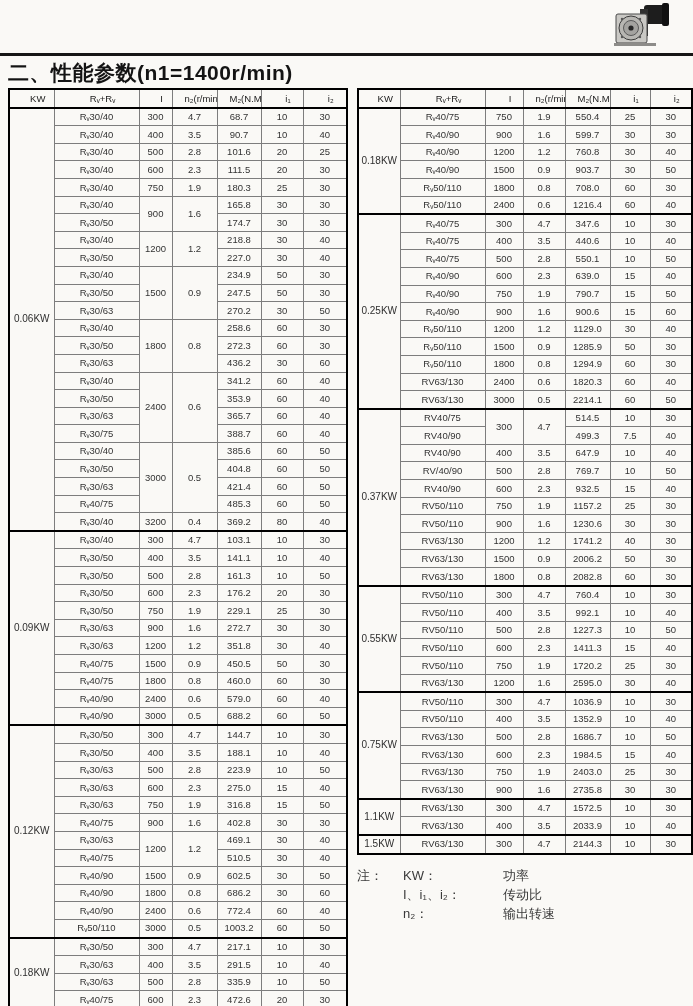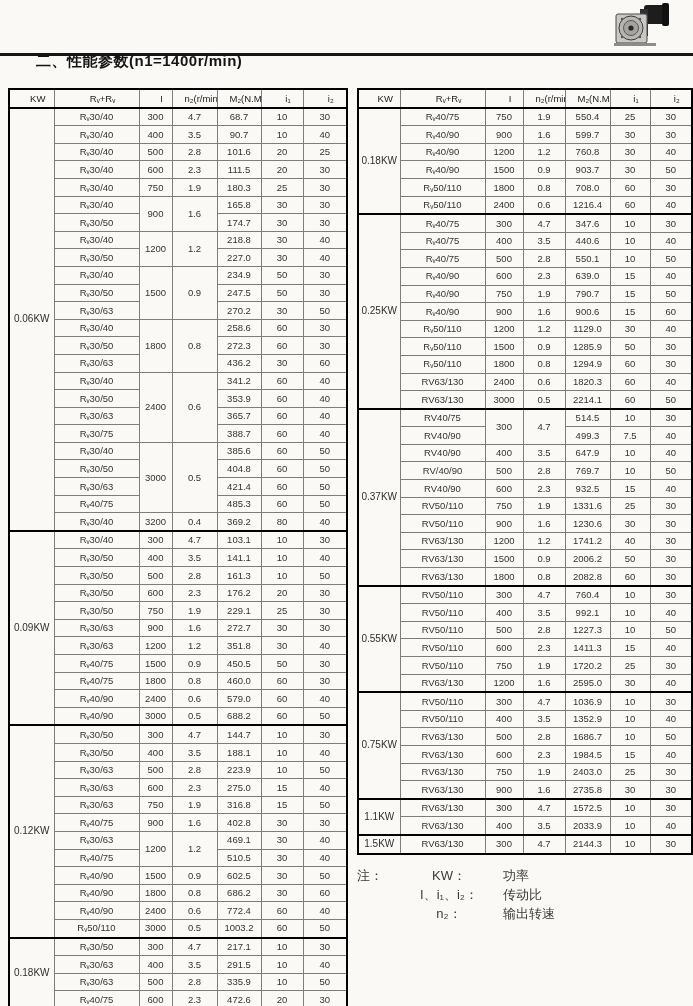--- a/index.html
+++ b/index.html
@@ -4,43 +4,43 @@
 <style>
   html,body{margin:0;padding:0;}
   body{
     width:693px;height:1006px;position:relative;overflow:hidden;
     background:#faf9f6;
     font-family:"Liberation Sans","DejaVu Sans",sans-serif;
     color:#2b2b2b;
   }
   .rule{position:absolute;left:0;top:53px;width:693px;height:3px;background:#161616;}
   .title{
-    position:absolute;left:8px;top:52px;
-    font-size:15px;font-weight:bold;color:#141414;letter-spacing:.5px;margin-left:28px;
+    position:absolute;left:8px;top:59px;
+    font-size:21px;font-weight:bold;color:#141414;letter-spacing:.5px;
   }
   .gear-photo{position:absolute;left:610px;top:2px;}
   table{
     position:absolute;top:88px;border-collapse:collapse;table-layout:fixed;
     border:2px solid #000;
   }
   #tbl-left{left:8px;width:338px;}
   #tbl-right{left:357px;width:334px;}
   th,td{
     border:1px solid #7d7d7d;
     text-align:center;vertical-align:middle;
     font-size:9.5px;line-height:1;color:#333;
     padding:0;height:16.6px;overflow:hidden;white-space:nowrap;
   }
   thead th{border-bottom:2px solid #000;font-weight:normal;color:#222;padding-left:12px;}
   tr.gs td{border-top:2px solid #000;}
   td.kw{font-size:10px;color:#2e2e2e;}
   .notes{position:absolute;left:357px;top:866px;width:320px;font-size:13px;color:#3a3a3a;}
   .note-row{display:grid;grid-template-columns:46px 92px auto;line-height:19px;}
   .note-prefix{text-align:left;}
-  .note-label{text-align:center;}
+  .note-label{text-align:left;}
   .note-text{padding-left:8px;}
 </style>
 </head>
 <body>
 
 <div>
 
   <svg class="gear-photo" width="62" height="48" viewBox="0 0 62 48">
     <rect x="34" y="3" width="24" height="19" rx="3" fill="#1d1d1d"></rect>
     <rect x="52" y="1" width="7" height="23" rx="2" fill="#111"></rect>
@@ -667,21 +667,21 @@
           <td>600</td>
           <td>2.3</td>
           <td>932.5</td>
           <td>15</td>
           <td>40</td>
         </tr>
         <tr>
           <td>RV50/110</td>
           <td>750</td>
           <td>1.9</td>
-          <td>1331.6</td>
+          <td>1157.2</td>
           <td>25</td>
           <td>30</td>
         </tr>
         <tr>
           <td>RV50/110</td>
           <td>900</td>
           <td>1.6</td>
           <td>1230.6</td>
           <td>30</td>
           <td>30</td>

